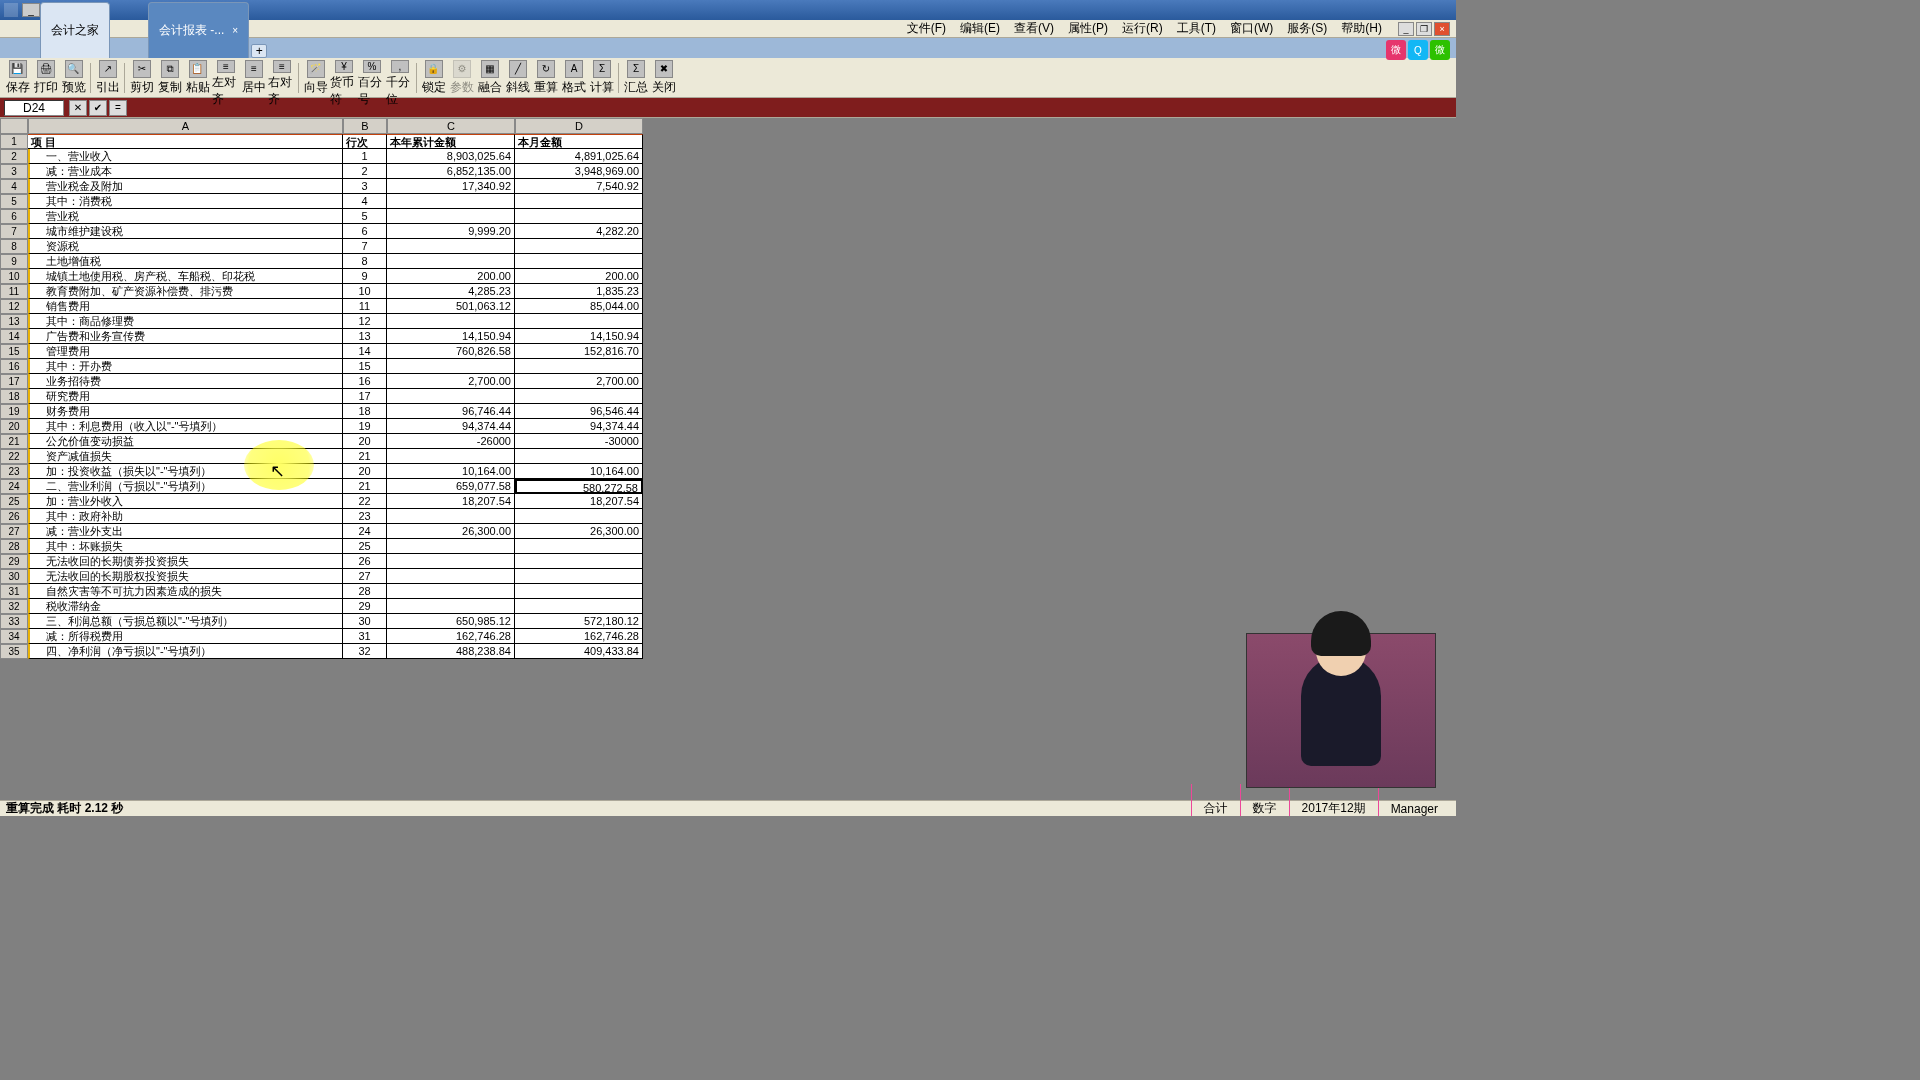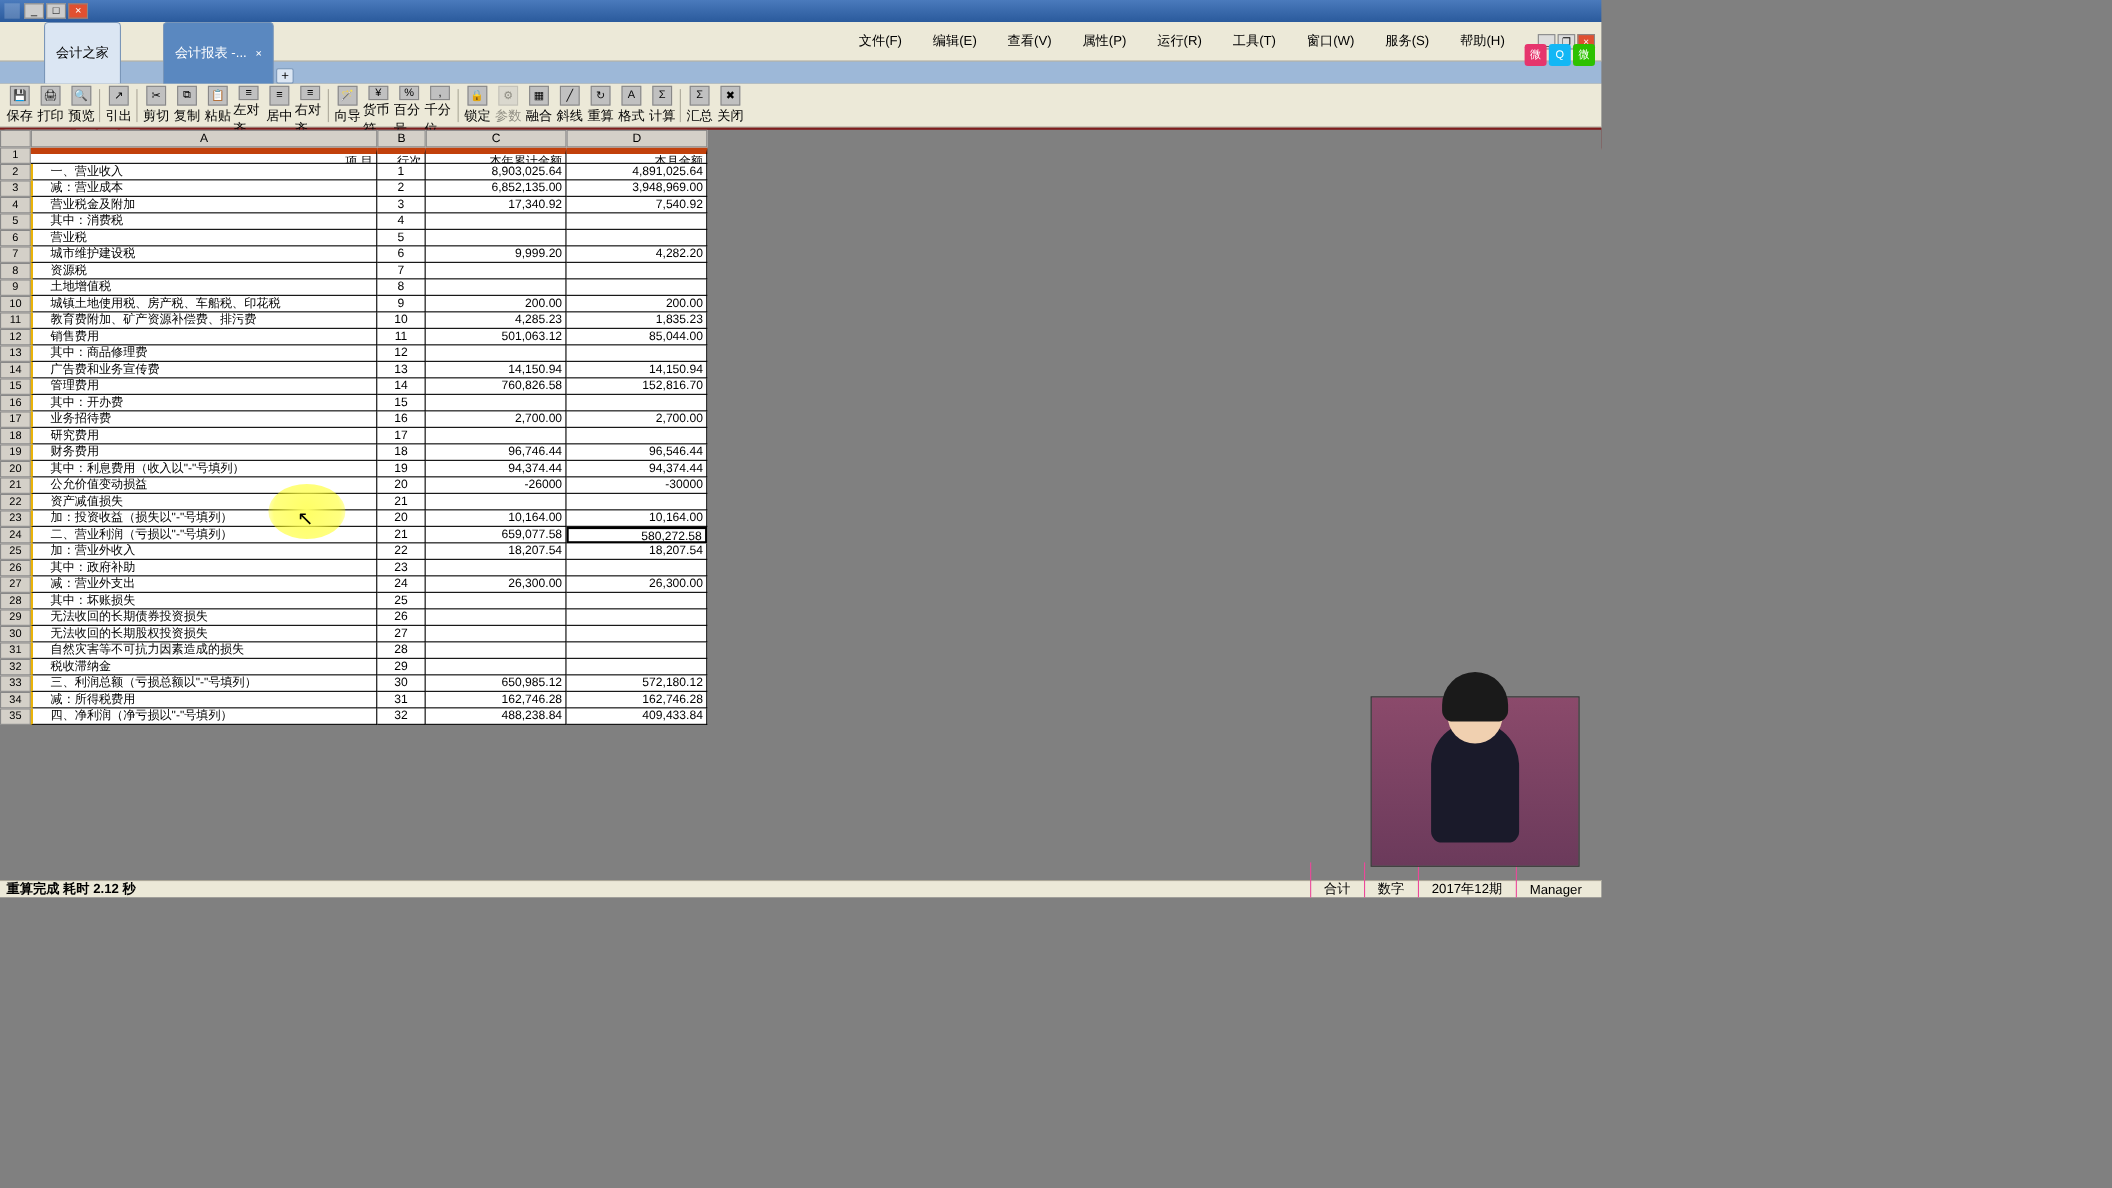--- a/index.html
+++ b/index.html
@@ -5,21 +5,21 @@
 * { margin: 0; padding: 0; box-sizing: border-box; font-family: "SimSun", "Microsoft YaHei", sans-serif; font-size: 12px; }
 body { background: #808080; overflow: hidden; width: 1456px; height: 816px; position: relative; }
 
 .title-bar { background: linear-gradient(#4a7abc, #2a5a9c); color: #fff; height: 20px; display: flex; align-items: center; padding: 0 4px; }
 .title-bar .app-icon { width: 14px; height: 14px; background: #fff3; margin-right: 4px; }
 .title-bar .title-text { flex: 1; }
 .title-bar .win-ctrl { display: flex; gap: 2px; }
 .title-bar .win-ctrl span { width: 18px; height: 14px; background: #ccc; border: 1px solid #888; display: flex; align-items: center; justify-content: center; font-size: 10px; cursor: pointer; color:#000; }
 .title-bar .win-ctrl .close { background: #e05030; color:#fff; }
 
-.menu-bar { background: #ece9d8; height: 36px; display: flex; justify-content: flex-end; align-items: center; padding: 0 6px; gap: 16px; border-bottom: 1px solid #aca899; }
+.menu-bar { background: #ece9d8; height: 18px; display: flex; justify-content: flex-end; align-items: center; padding: 0 6px; gap: 2px; border-bottom: 1px solid #aca899; }
 .menu-bar span { padding: 0 6px; cursor: pointer; }
 .menu-bar .rightwins { display:flex; gap:2px; margin-left:8px; }
 .menu-bar .rightwins span { width:16px; height:14px; border:1px solid #888; background:#ddd; font-size:9px; display:flex; align-items:center; justify-content:center; }
 .menu-bar .rightwins .close { background:#e05030; color:#fff; }
 
 .tab-strip { background: #9db8d8; height: 20px; display: flex; align-items: flex-end; padding-left: 4px; }
 .tab { padding: 19px 10px; background: #dbe6f3; border: 1px solid #7a96b8; border-bottom: none; margin-right: 2px; border-radius: 4px 4px 0 0; cursor: pointer; position: relative; margin-left: 36px; }
 .tab.active { background: #5a88c0; color: #fff; }
 .tab .tabclose { margin-left: 8px; font-size: 10px; }
 .newtab { width: 16px; height: 14px; background: #dbe6f3; border: 1px solid #7a96b8; border-radius: 2px; display:flex; align-items:center; justify-content:center; cursor:pointer; }
@@ -41,21 +41,21 @@
 .sheet { background: #fff; position: absolute; left: 0; top: 0; }
 .col-headers { display: flex; position: sticky; top: 0; }
 .corner { width: 28px; height: 16px; background: #d4d0c8; border: 1px solid #888; }
 .col-h { height: 16px; background: #d4d0c8; border: 1px solid #888; text-align: center; font-size: 11px; line-height:14px; cursor:pointer; }
 .col-A { width: 315px; } .col-B { width: 44px; } .col-C { width: 128px; } .col-D { width: 128px; }
 .row { display: flex; height: 15px; }
 .row-h { width: 28px; background: #d4d0c8; border: 1px solid #888; text-align: center; font-size: 10px; line-height:13px; cursor:pointer; }
 .cell { border-right: 1px solid #000; border-bottom: 1px solid #000; padding: 0 3px; height: 15px; line-height: 14px; overflow: hidden; white-space: nowrap; font-size: 11px; }
 .cell.num { text-align: right; }
 .cell.ctr { text-align: center; }
-.row.header .cell { text-align: right; font-weight: normal; border-top: 6px solid #c2410c; }
+.row.header .cell { text-align: left; font-weight: bold; border-top: 1px solid #c2410c; }
 .row.header .cell:first-of-type { border-left: 1px solid #000; }
 .row:not(.header) .cell.first { border-left: 2px solid #eab308; padding-left: 16px; }
 .selected-cell { border: 2px solid #000 !important; }
 
 .highlight { position: absolute; width: 70px; height: 50px; background: radial-gradient(circle, #ffff66 0%, #ffff0080 70%, transparent 100%); border-radius: 50%; left: 244px; top: 322px; pointer-events: none; z-index: 5; }
 .cursor-ptr { position: absolute; left: 270px; top: 342px; z-index: 6; font-size: 18px; pointer-events:none; }
 
 .status-bar { position: absolute; bottom: 0; left: 0; right: 0; height: 16px; background: #ece9d8; border-top: 1px solid #aca899; display: flex; align-items: center; font-size: 11px; padding: 0 6px; }
 .status-bar .sb-left { flex: 1; font-weight: bold; }
 .status-bar .sb-cell { border-left: 1px solid #ec4899; padding: 16px 12px; }

